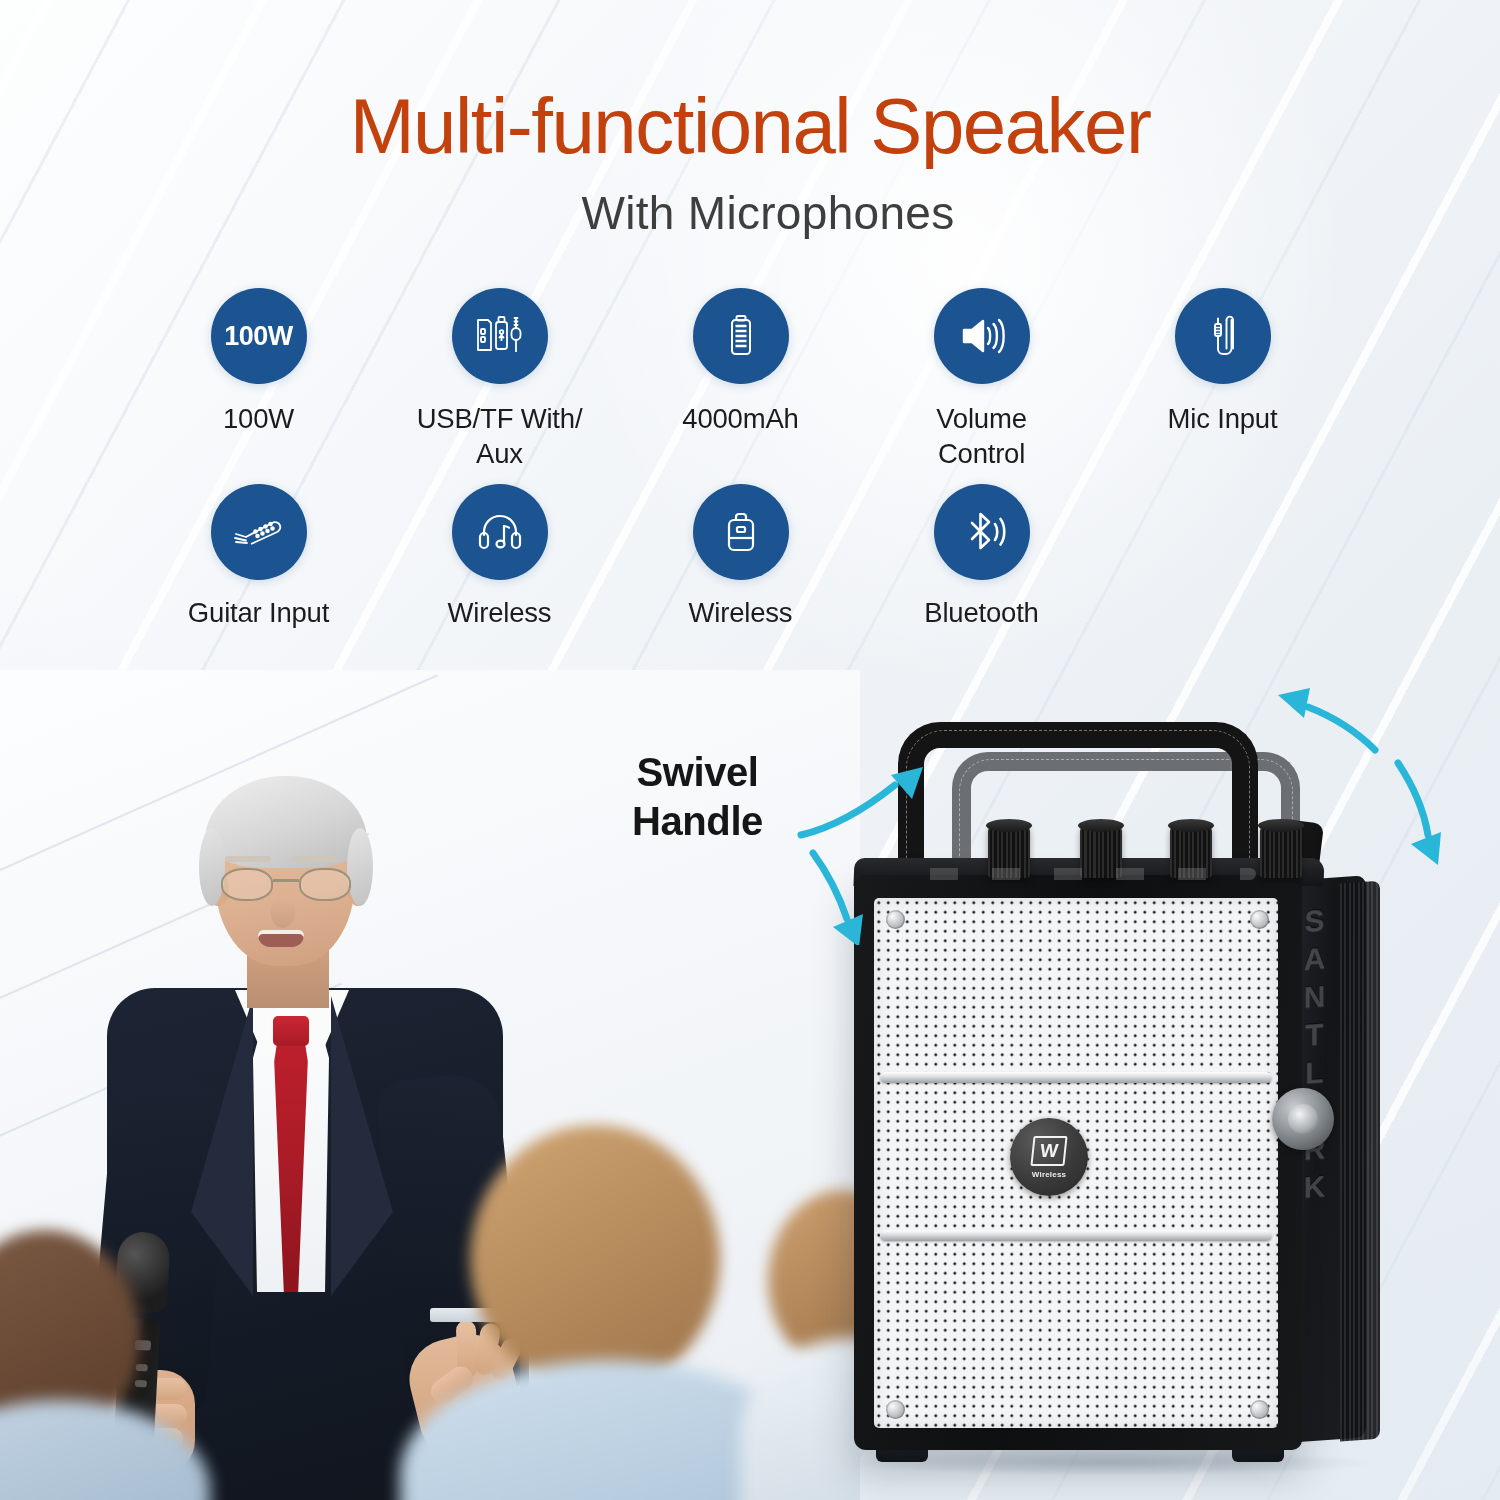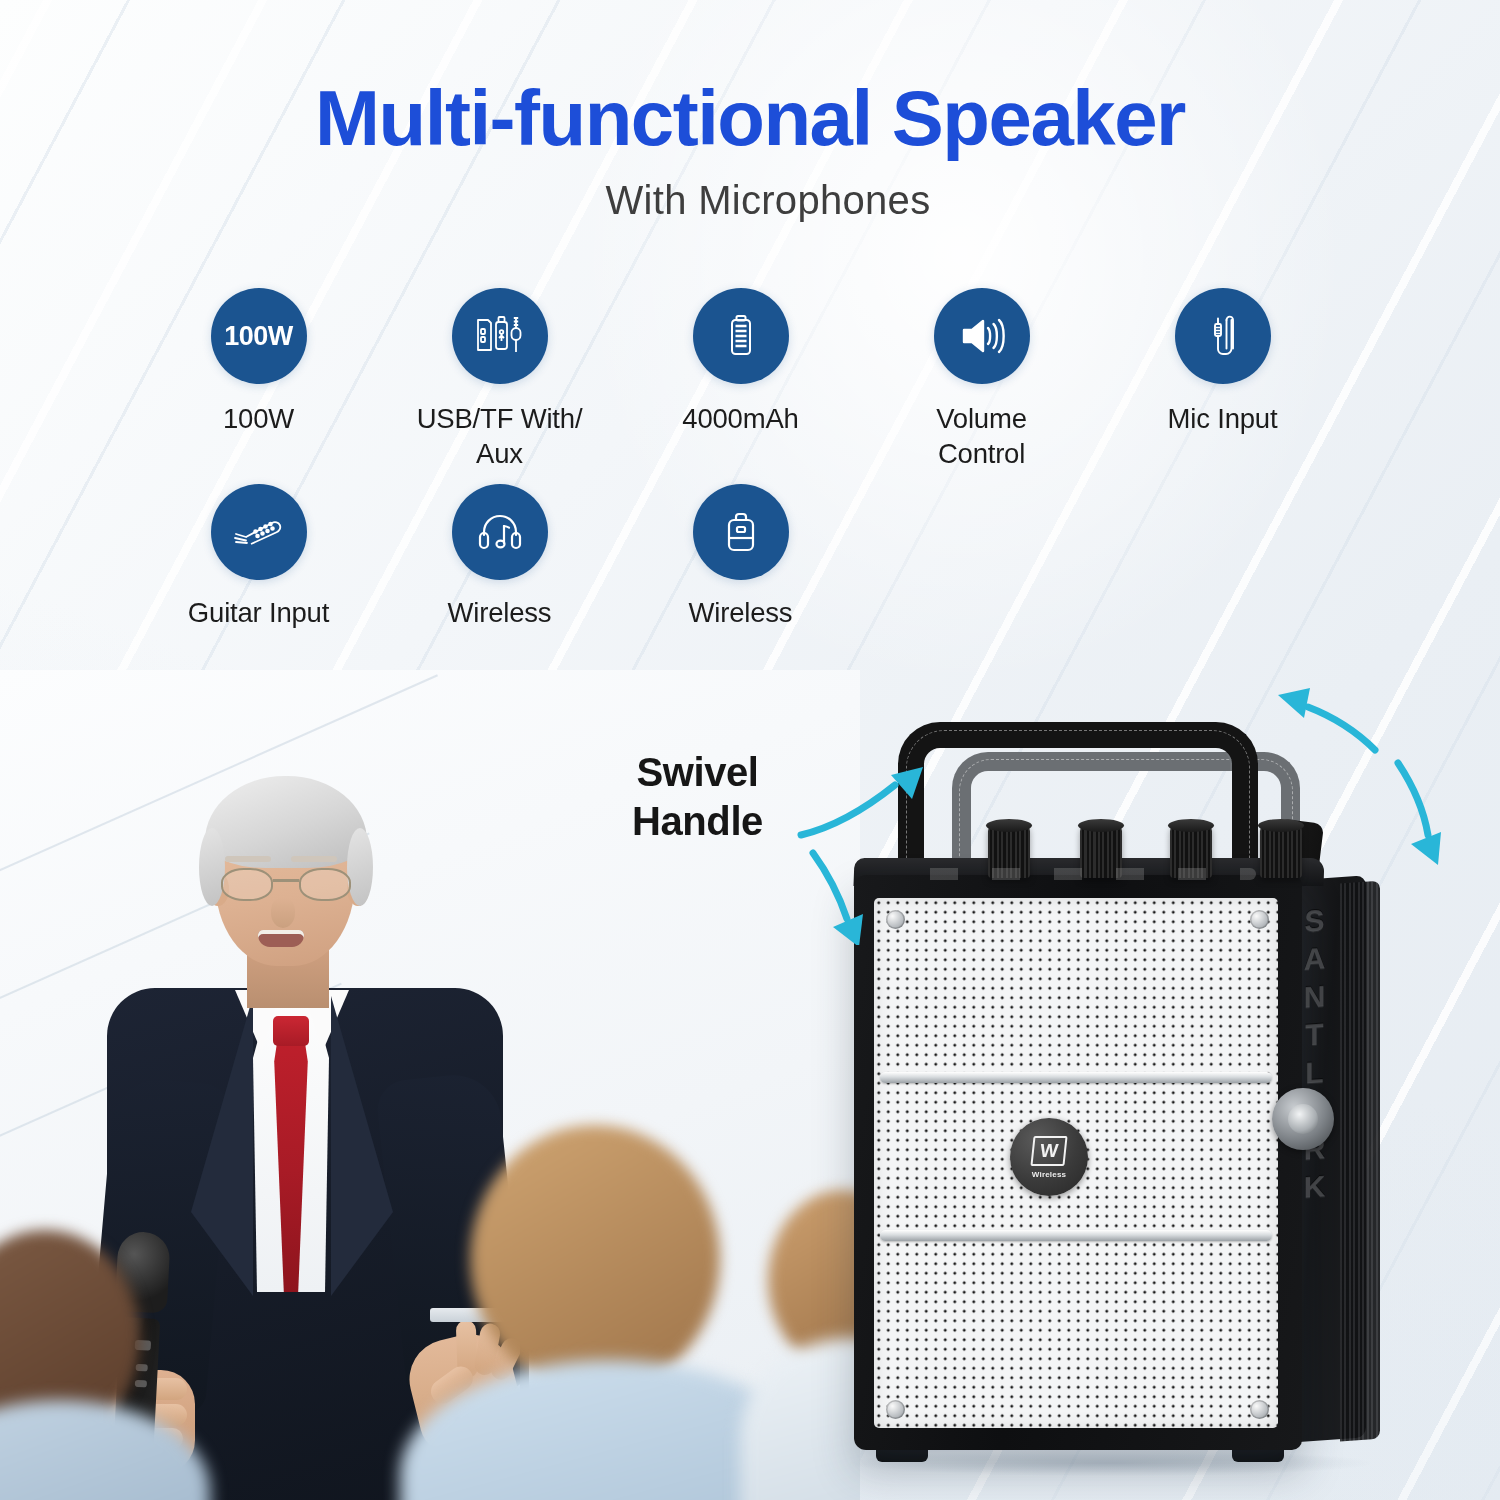--- a/index.html
+++ b/index.html
@@ -35,25 +35,25 @@
   }
   .bg-vign{
     position:absolute; inset:0;
     background:linear-gradient(200deg, rgba(255,255,255,0) 55%, rgba(221,231,240,.55) 100%);
     pointer-events:none;
   }
 
   
   .header{ position:absolute; top:78px; left:0; width:100%; text-align:center; z-index:6;}
   .title{
-    font-size:78px; font-weight:bold; letter-spacing:-1.5px;
-    color:#1d4ed8; line-height:1.05;
+    font-size:78px; font-weight:normal; letter-spacing:-1.5px;
+    color:#c2410c; line-height:1.05;margin-top:8px;
   }
   .subtitle{
-    margin-top:18px; font-size:40px; color:#3e3e3e; font-weight:400;
+    margin-top:18px; font-size:46px; color:#3e3e3e; font-weight:400;
     letter-spacing:.3px;
     padding-left:36px;
   }
 
   
   .features{
     position:absolute; top:288px; left:138px; width:1205px; z-index:6;
     display:grid; grid-template-columns:repeat(5,1fr); row-gap:16px;
   }
   .feature{ display:flex; flex-direction:column; align-items:center; }
@@ -448,20 +448,30 @@
         <path d="M21 14v-3a3 3 0 0 1 3-3h4a3 3 0 0 1 3 3v3" stroke-linecap="round"></path>
         <rect x="14" y="14" width="24" height="30" rx="5"></rect>
         <path d="M14 32h24"></path>
         <rect x="22" y="21" width="8" height="5" rx="1.5"></rect>
       </svg>
     </div>
     <div class="flabel">Wireless</div>
   </div>
 
 
+  <div class="feature">
+    <div class="fcircle">
+      <svg width="56" height="56" viewBox="0 0 56 56" fill="none" stroke="#fff" stroke-width="2.6">
+        <path d="M18 19l17 17-8.5 8V10l8.5 8-17 17" stroke-linecap="round" stroke-linejoin="round"></path>
+        <path d="M41 20c3 4 3 12 0 16" stroke-linecap="round"></path>
+        <path d="M46.5 15c5 6.5 5 19 0 25.5" stroke-linecap="round"></path>
+      </svg>
+    </div>
+    <div class="flabel">Bluetooth</div>
+  </div>
 </div>
 
 <div class="swivel-label" style="white-space:pre-line;">Swivel
 Handle</div>
 
 <div class="arrows-left">
   <svg width="220" height="210" viewBox="0 0 220 210" fill="none">
     <path d="M6 100C40 92 70 74 100 50" stroke="#29b6d8" stroke-width="7" stroke-linecap="round"></path>
     <path d="M128 32l-32 8 21 24z" fill="#29b6d8"></path>
     <path d="M18 118C34 140 44 160 52 184" stroke="#29b6d8" stroke-width="7" stroke-linecap="round"></path>

